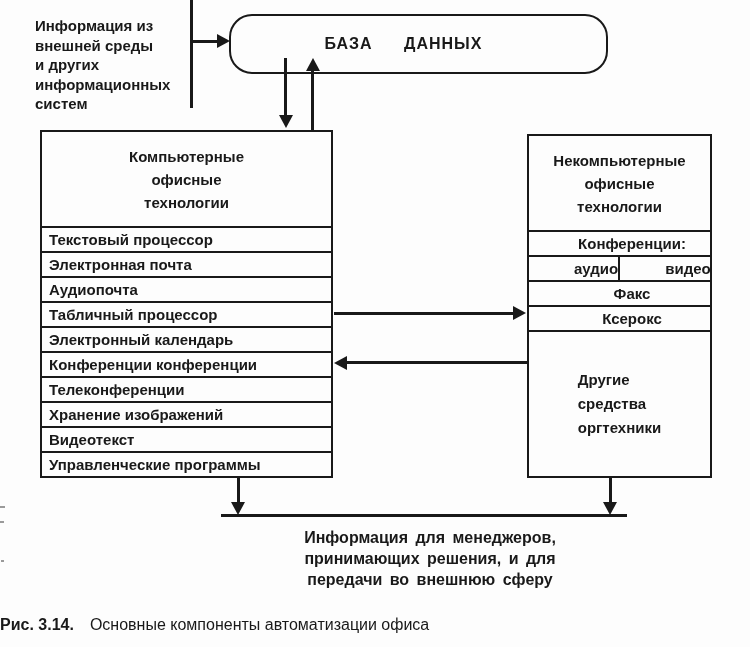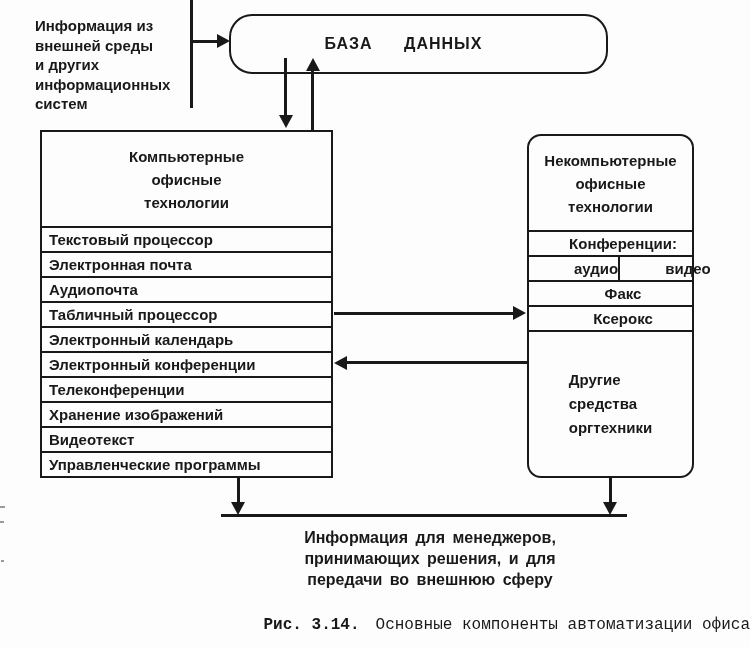--- a/index.html
+++ b/index.html
@@ -16,39 +16,39 @@
 
   .note { font-weight:bold; white-space:pre-line; }
   .note-top { left:35px; top:16px; width:170px; font-size:15px; line-height:19.5px; }
 
   .pill { left:229px; top:14px; width:379px; height:60px; border:2px solid var(--ink);
           border-radius:23px; display:flex; align-items:center; justify-content:center;
           font-weight:bold; font-size:16px; letter-spacing:1px; word-spacing:26px; padding-right:30px; }
 
   .box { border:2px solid var(--ink); display:flex; flex-direction:column; }
   .box-left  { left:40px;  top:130px; width:293px; height:348px; }
-  .box-right { left:527px; top:134px; width:167px; height:344px;border-radius:14px; }
+  .box-right { left:527px; top:134px; width:185px; height:344px; }
   .box-head { height:94px; display:flex; align-items:center; justify-content:center;
               text-align:center; font-weight:bold; font-size:15px; line-height:23px; white-space:pre-line; }
   .row { height:25px; border-top:2px solid var(--ink); display:flex; align-items:center;
          font-weight:bold; font-size:15px; flex:none;padding-left:25px; }
   .row-l { padding-left:7px; }
   .row-c { justify-content:center; }
   .row-split { padding:0; }
   .cell { flex:1; height:100%; display:flex; align-items:center; justify-content:center;padding-left:45px; }
   .cell-first { border-right:2px solid var(--ink); }
   .section-fill { flex:1; border-top:2px solid var(--ink); display:flex; align-items:center;
                   justify-content:center; text-align:left; font-weight:bold; font-size:15px;
                   line-height:24px; white-space:pre-line; }
 
   .note-bottom { left:235px; top:527px; width:390px; text-align:center; font-size:16px;
                  line-height:21px; word-spacing:3px; }
 
-  .caption { left:0; top:616px; width:750px; text-align:right;
-             font-family:Liberation Mono, monospace; font-size:16px; }
+  .caption { left:0; top:616px; width:750px; text-align:left;
+             font-family:Liberation Sans, sans-serif; font-size:16px; }
   .caption .num { font-weight:bold; margin-right:16px; }
 
   .artifact { position:absolute; background:#9a9a9a; }
 </style>
 </head>
 <body>
 
 <div class="stage">
 
   <div class="abs note note-top">Информация из
@@ -74,21 +74,21 @@
 
   <div class="abs box box-left">
     <div class="box-head">Компьютерные
 офисные
 технологии</div>
     <div class="row row-l">Текстовый процессор</div>
     <div class="row row-l">Электронная почта</div>
     <div class="row row-l">Аудиопочта</div>
     <div class="row row-l">Табличный процессор</div>
     <div class="row row-l">Электронный календарь</div>
-    <div class="row row-l">Электронный конференции</div>
+    <div class="row row-l">Конференции конференции</div>
     <div class="row row-l">Телеконференции</div>
     <div class="row row-l">Хранение изображений</div>
     <div class="row row-l">Видеотекст</div>
     <div class="row row-l">Управленческие программы</div>
   </div>
 
   <div class="abs box box-right">
     <div class="box-head">Некомпьютерные
 офисные
 технологии</div>

